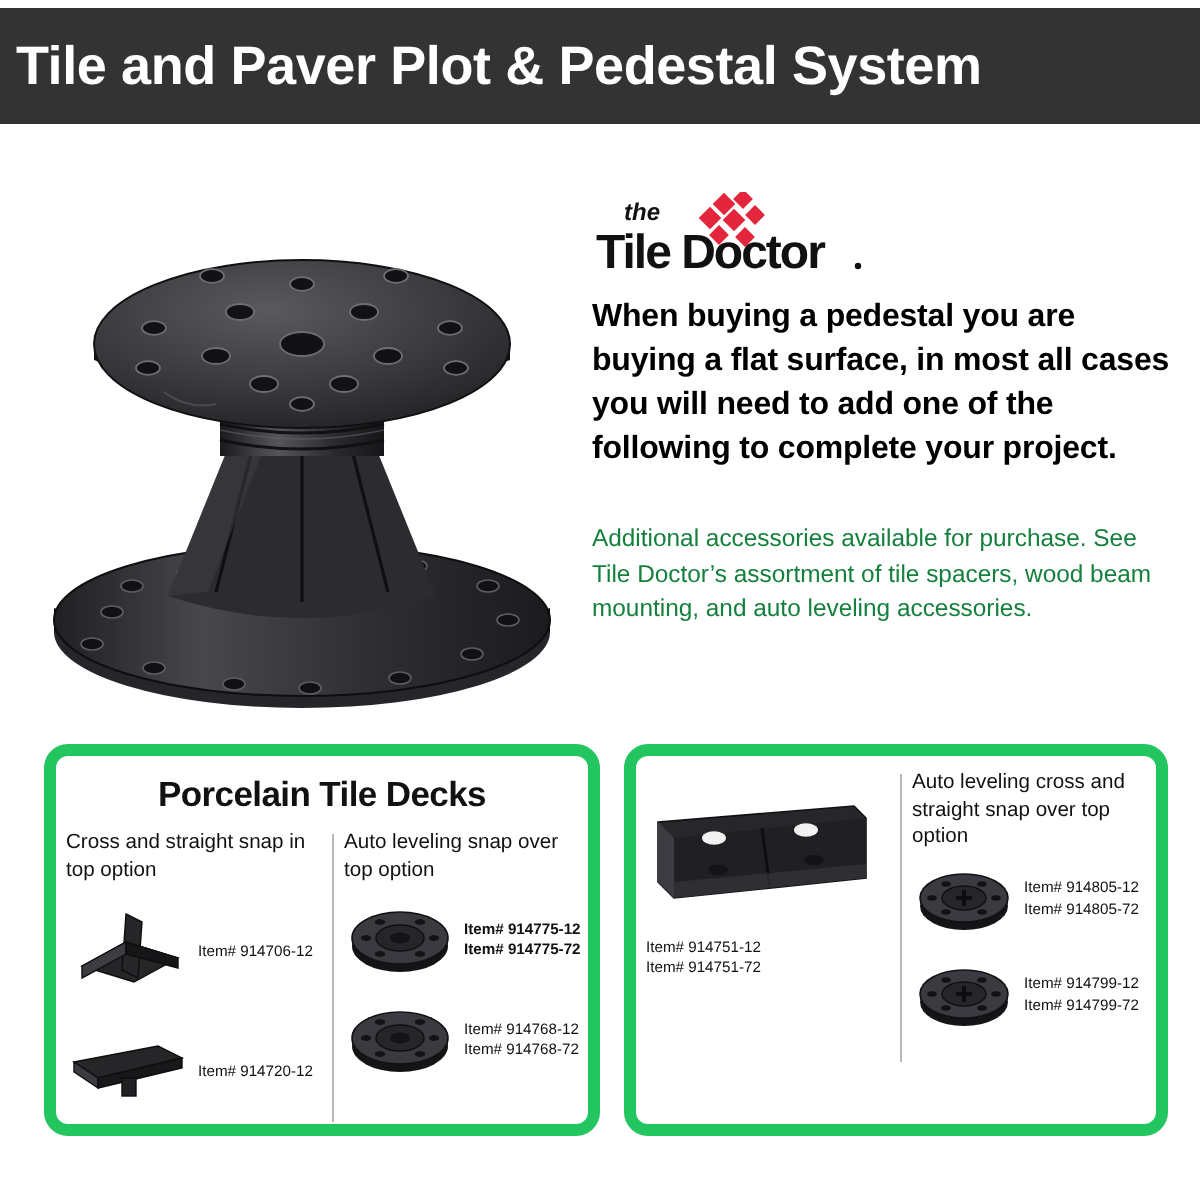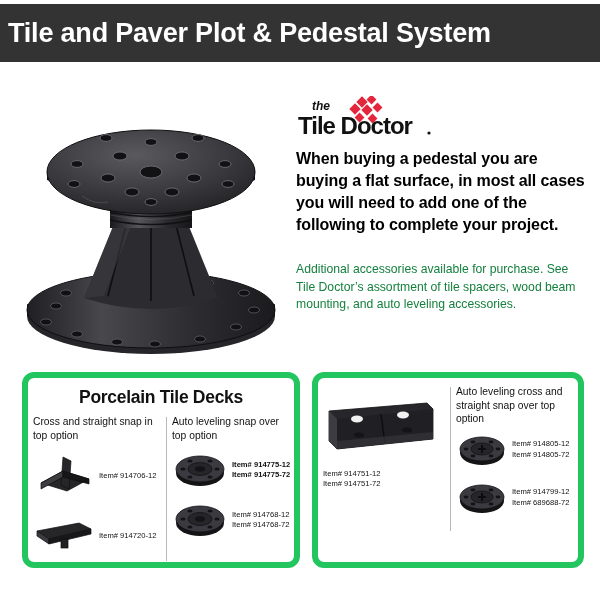--- a/index.html
+++ b/index.html
@@ -430,20 +430,20 @@
                 <ellipse cx="42" cy="19" rx="2.4" ry="1.4"></ellipse>
                 <ellipse cx="17" cy="12" rx="2.4" ry="1.4"></ellipse>
                 <ellipse cx="35" cy="12" rx="2.4" ry="1.4"></ellipse>
                 <ellipse cx="17" cy="26" rx="2.4" ry="1.4"></ellipse>
                 <ellipse cx="35" cy="26" rx="2.4" ry="1.4"></ellipse>
               </g>
             </svg>
           </div>
           <div class="codes">
             <div class="itemline">Item# 914799-12</div>
-            <div class="itemline">Item# 689688-72</div>
+            <div class="itemline">Item# 914799-72</div>
           </div>
         </div>
       </div>
     </div>
   </div>
 
 </div>
 
 </body></html>

